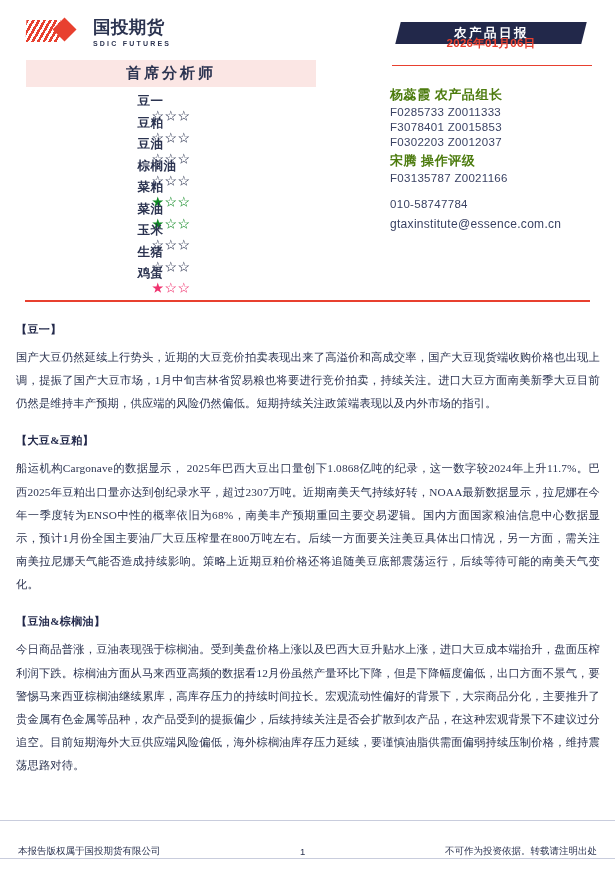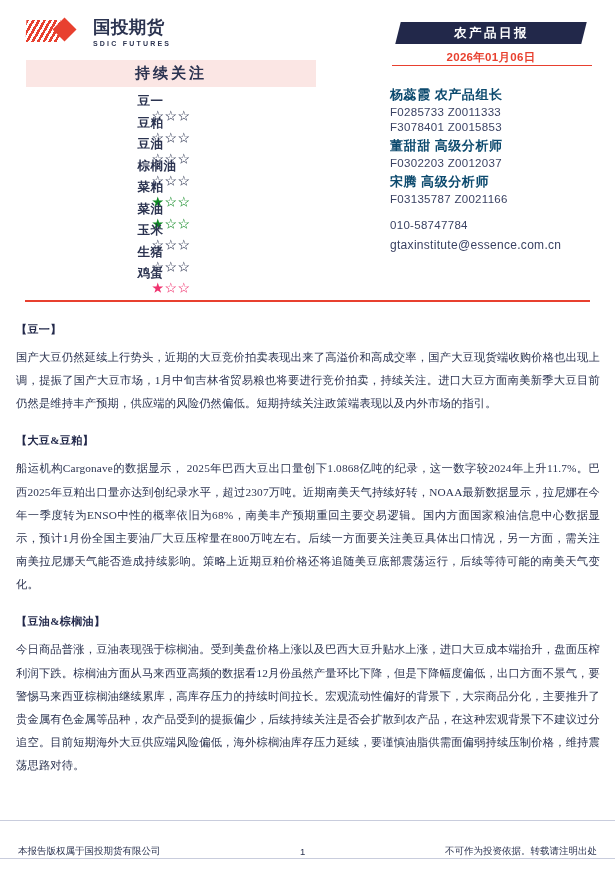--- a/index.html
+++ b/index.html
@@ -154,21 +154,21 @@
     transform: skewX(14deg);
     color: #ffffff;
     font-size: 12.5px;
     font-weight: bold;
     letter-spacing: 2.5px;
     font-family: "Liberation Serif", "DejaVu Serif", serif;
   }
   .report-date {
     position: absolute;
     left: 398px;
-    top: 50px;
+    top: 36px;
     width: 186px;
     text-align: center;
     color: #e8402f;
     font-size: 11.5px;
     font-weight: bold;
     letter-spacing: 0.3px;
     font-family: "Liberation Sans", "DejaVu Sans", sans-serif;
   }
   .report-date-rule {
     position: absolute;
@@ -181,21 +181,21 @@
 
   .contacts {
     position: absolute;
     left: 390px;
     top: 82px;
     width: 215px;
   }
   .contact-name {
     font-size: 13px;
     font-weight: bold;
-    color: #0c4a6e;
+    color: #4d7c0f;
     letter-spacing: 0.6px;
     margin-bottom: 2px;
     margin-top: 4px;
     font-family: "Liberation Serif", "DejaVu Serif", serif;
   }
   .contact-code {
     font-size: 11.5px;
     color: #3a4263;
     letter-spacing: 0.3px;
     margin-bottom: 3px;
@@ -297,21 +297,21 @@
         <div class="stripes"></div>
         <div class="diamond"></div>
       </div>
       <div class="brand-text">
         <div class="brand-cn">国投期货</div>
         <div class="brand-en">SDIC FUTURES</div>
       </div>
     </div>
 
     <div class="rating-panel">
-      <div class="rating-title-bar">持续关注</div>
+      <div class="rating-title-bar">首席分析师</div>
       <div class="rating-list" id="rating-list">
           <div class="rating-row">
             <div class="rating-name">豆一</div>
             <div class="rating-stars" style="color: rgb(43, 51, 80);"><span class="st">☆</span><span class="st">☆</span><span class="st">☆</span></div>
           </div>
           <div class="rating-row">
             <div class="rating-name">豆粕</div>
             <div class="rating-stars" style="color: rgb(43, 51, 80);"><span class="st">☆</span><span class="st">☆</span><span class="st">☆</span></div>
           </div>
           <div class="rating-row">
@@ -350,23 +350,22 @@
         <span class="report-banner-label">农产品日报</span>
       </div>
     </div>
     <div class="report-date">2026年01月06日</div>
     <div class="report-date-rule"></div>
 
     <div class="contacts" id="contacts-block">
         <div class="contact-name">杨蕊霞  农产品组长</div>
         <div class="contact-code">F0285733  Z0011333</div>
         <div class="contact-code">F3078401  Z0015853</div>
-        <div class="contact-name">董甜甜  高级分析师</div>
         <div class="contact-code">F0302203  Z0012037</div>
-        <div class="contact-name">宋腾  高级分析师</div>
+        <div class="contact-name">宋腾  操作评级</div>
         <div class="contact-code">F03135787  Z0021166</div>
         <div class="contact-phone">010-58747784</div>
         <div class="contact-email">gtaxinstitute@essence.com.cn</div>
       </div>
 
     <div class="header-rule"></div>
   </div>
 
   <div class="content" id="content-sections">
       <div class="section">

